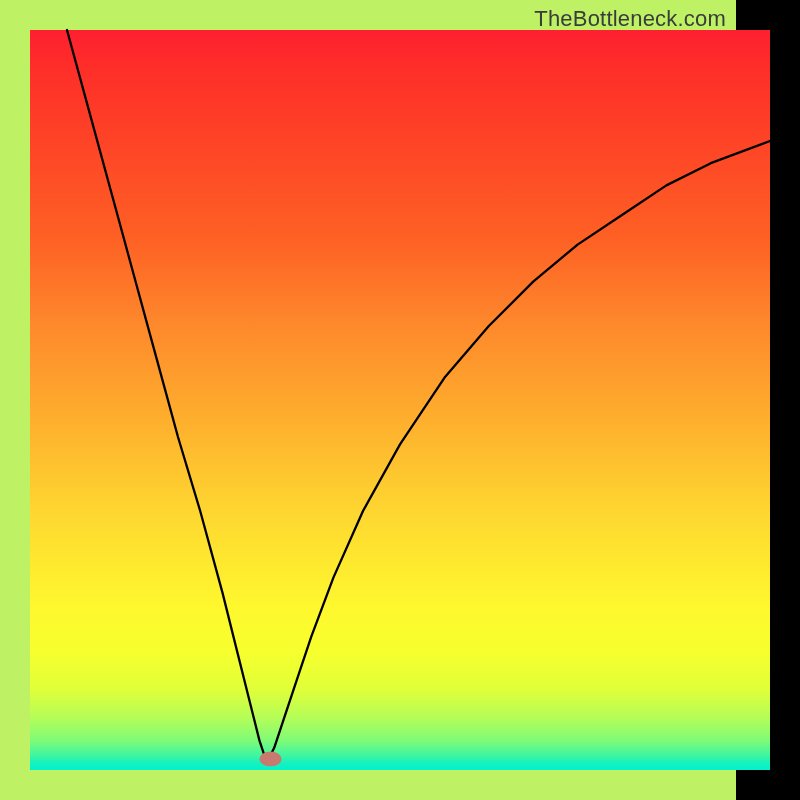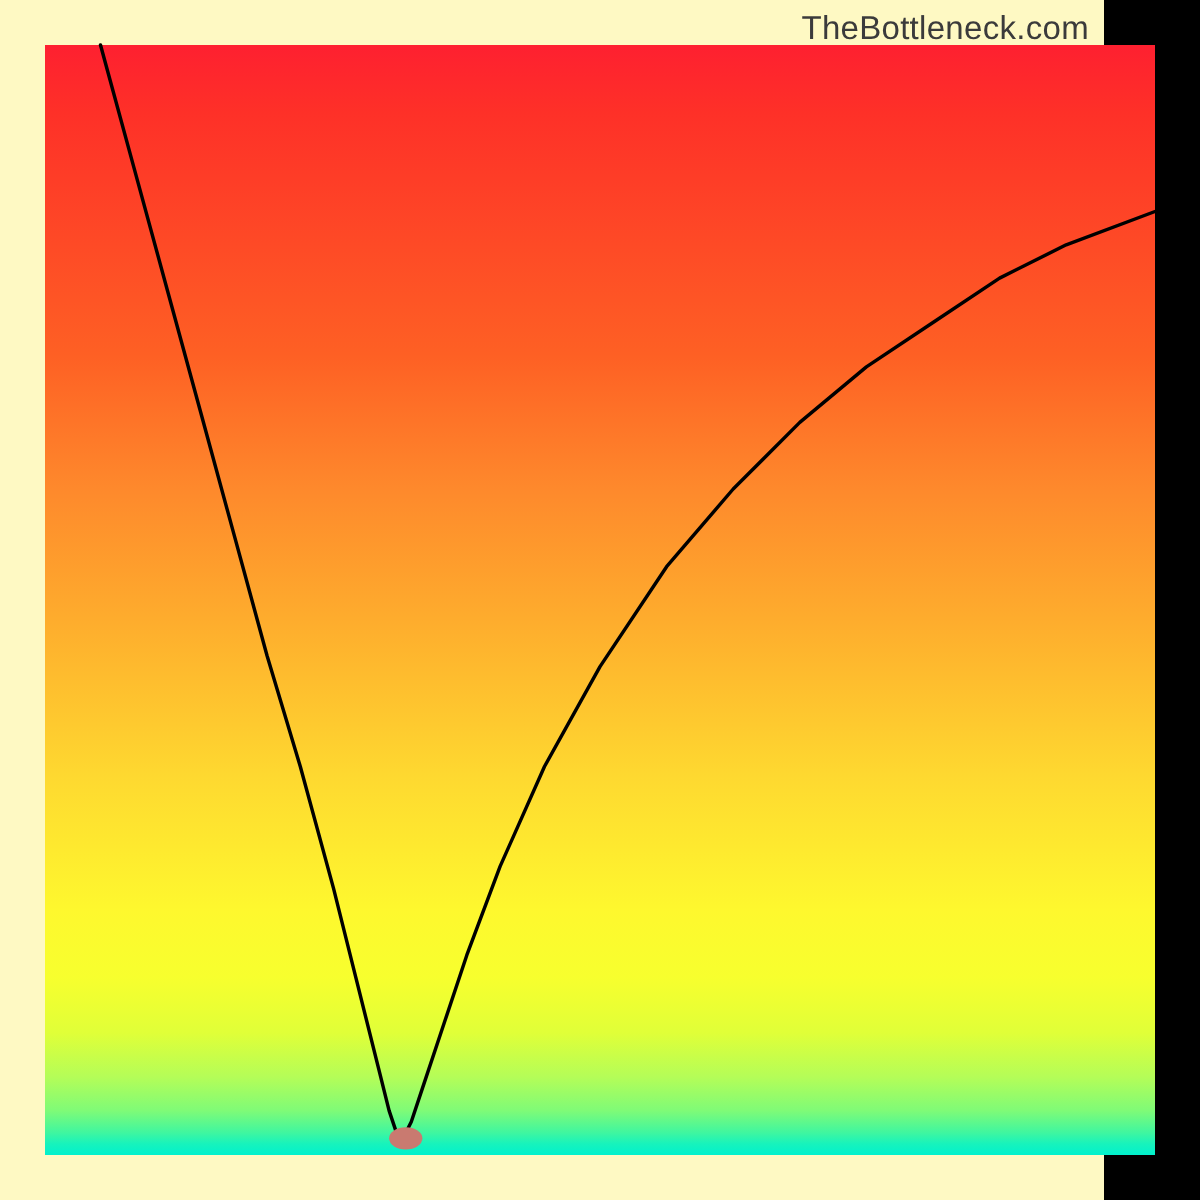--- a/index.html
+++ b/index.html
@@ -8,21 +8,21 @@
     width: 800px;
     height: 800px;
     background: #000;
     overflow: hidden;
     font-family: Arial, Helvetica, sans-serif;
   }
   .frame {
     position: relative;
     width: 736px;
     height: 800px;
-    background: #fef9c3;
+    background: #bef264;
   }
   .plot-area {
     position: absolute;
     left: 30px;
     top: 30px;
     width: 740px;
     height: 740px;
     
     background: linear-gradient(
       to bottom,

